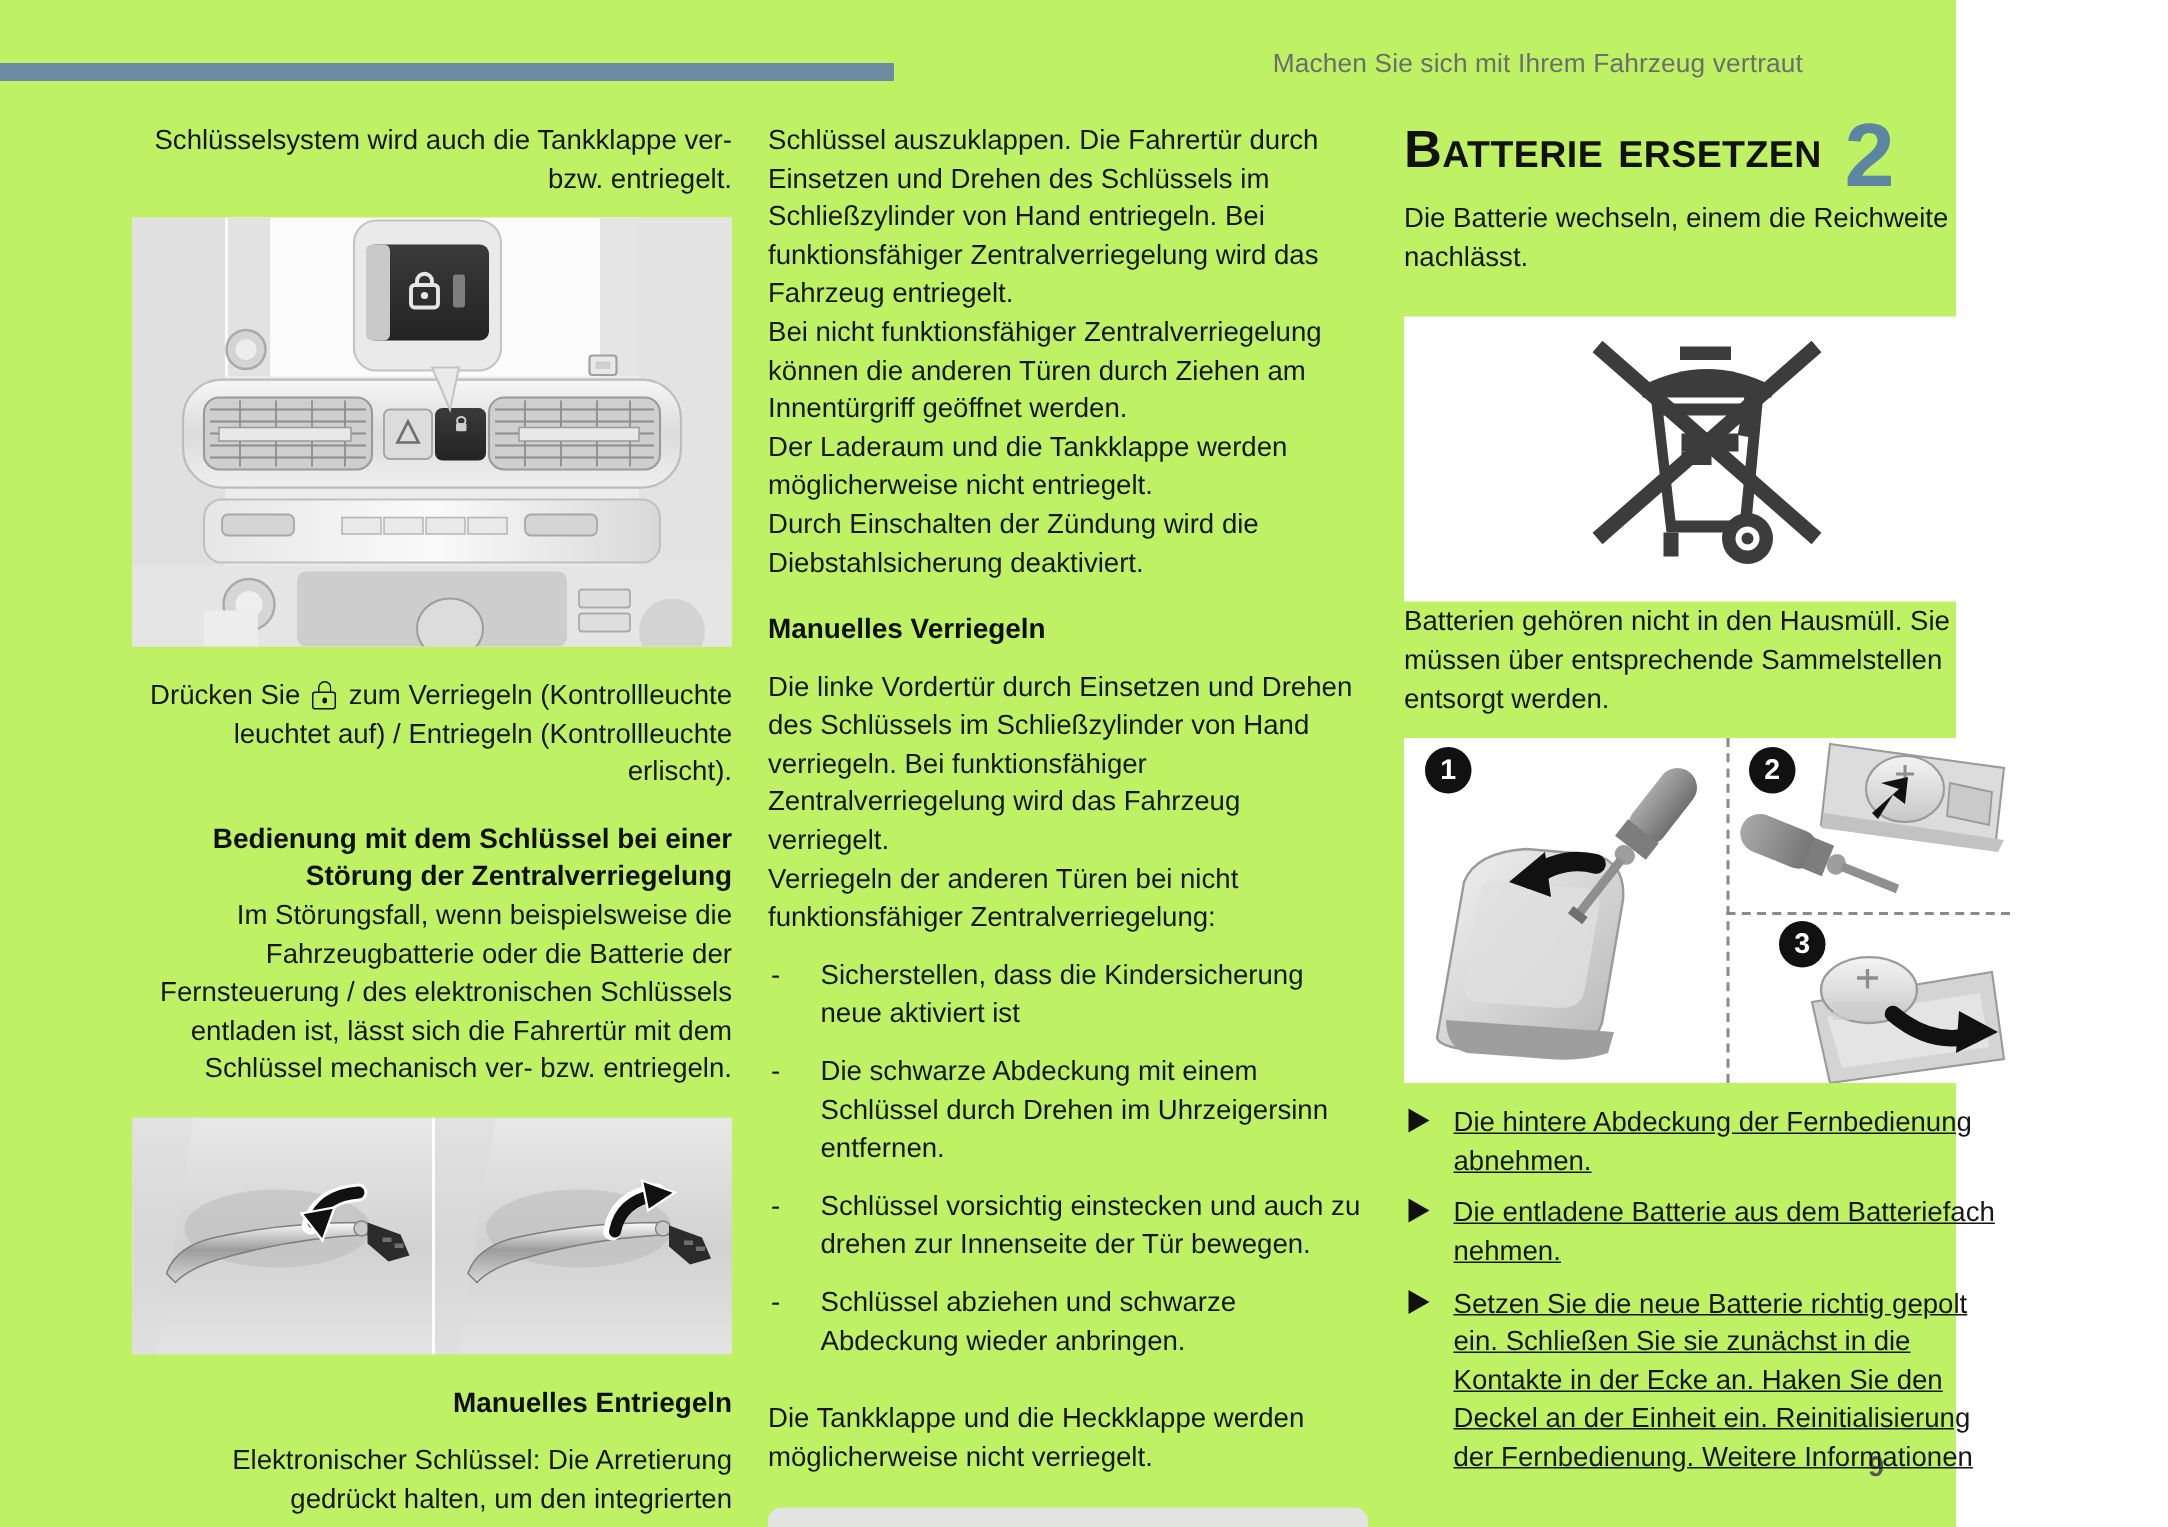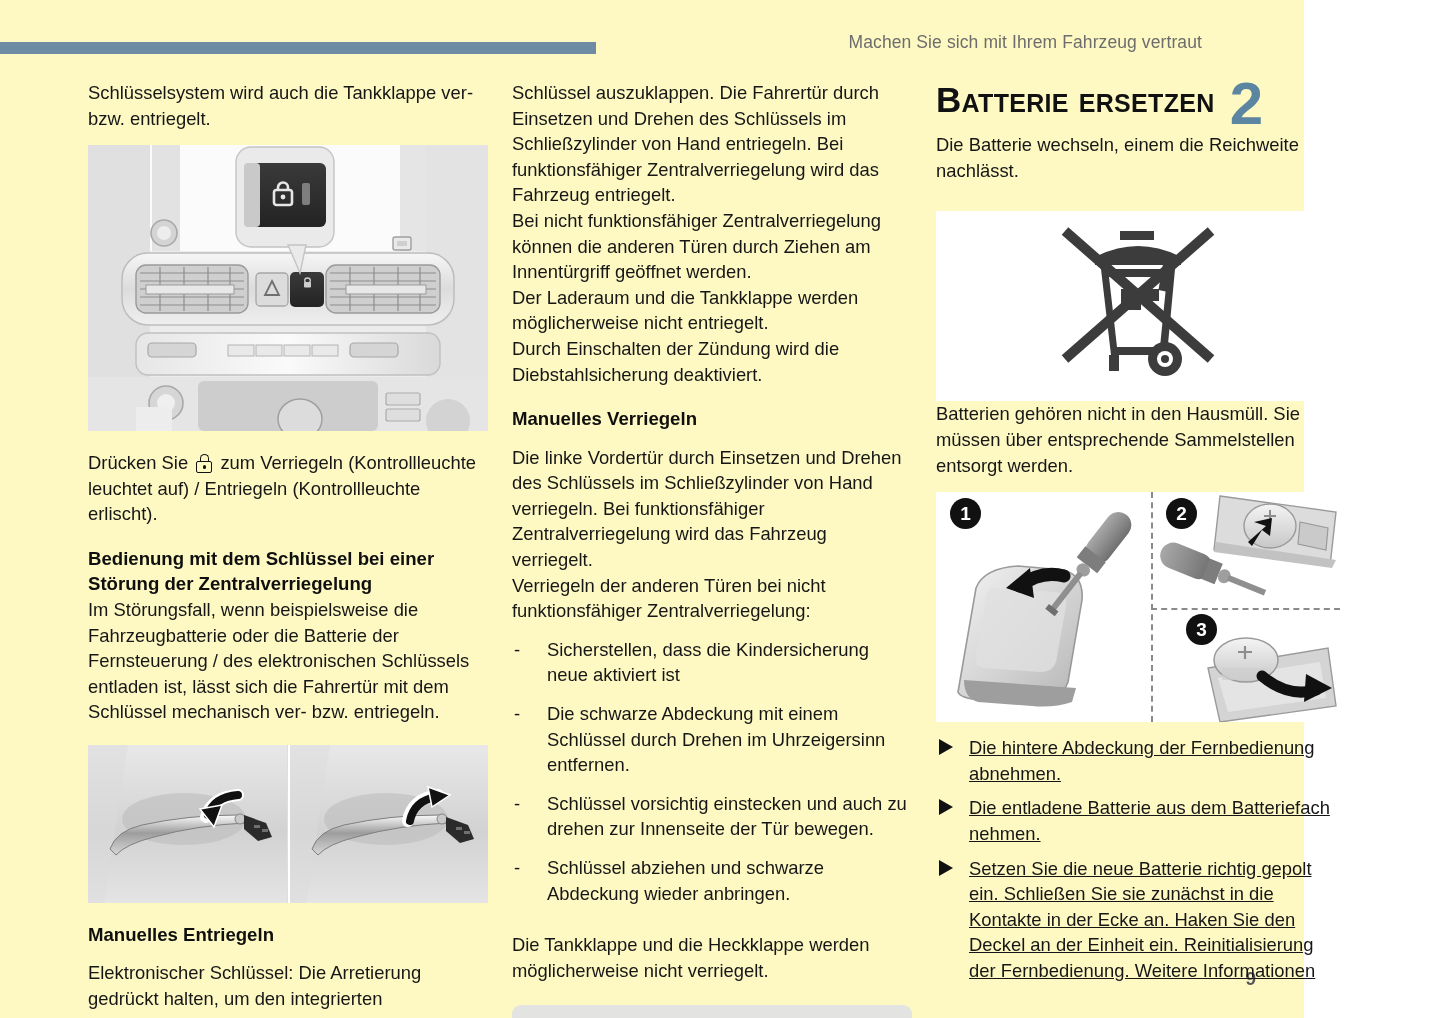--- a/index.html
+++ b/index.html
@@ -4,21 +4,21 @@
 <style>
   * { box-sizing: border-box; }
   html, body {
     margin: 0; padding: 0;
     width: 1445px; height: 1018px;
     background: #ffffff;
     font-family: "Liberation Sans", sans-serif;
     color: #161616;
     overflow: hidden;
   }
-  .page { position: relative; width: 1304px; height: 1018px; background:#fef9c3; }
+  .page { position: relative; width: 1304px; height: 1018px; background:#bef264; }
 
   
   .header-bar {
     position: absolute; left: 0; top: 42px;
     width: 596px; height: 12px;
     background: #6e8ba4;
   }
   .header-title {
     position: absolute; right: 102px; top: 32px;
     font-size: 17.5px; color: #6d6d6d; letter-spacing: .1px;
@@ -29,21 +29,21 @@
     font-size: 60px; font-weight: bold; color: #5b85a1;
     line-height: 1; letter-spacing: -1px;
   }
   .page-num {
     position: absolute; right: 48px; bottom: 28px;
     font-size: 19px; font-weight: bold; color: #575757;
   }
 
   
   .col { position: absolute; top: 80px; }
-  .col-left   { left: 88px;  width: 400px; }
+  .col-left   { left: 88px;  width: 400px; text-align: right; }
   .col-mid    { left: 512px; width: 400px; }
   .col-right  { left: 936px; width: 404px; }
 
   p, .para {
     font-size: 18.4px;
     line-height: 25.6px;
     margin: 0 0 0 0;
     color: #161616;
   }
   .para + .para { margin-top: 0; }

